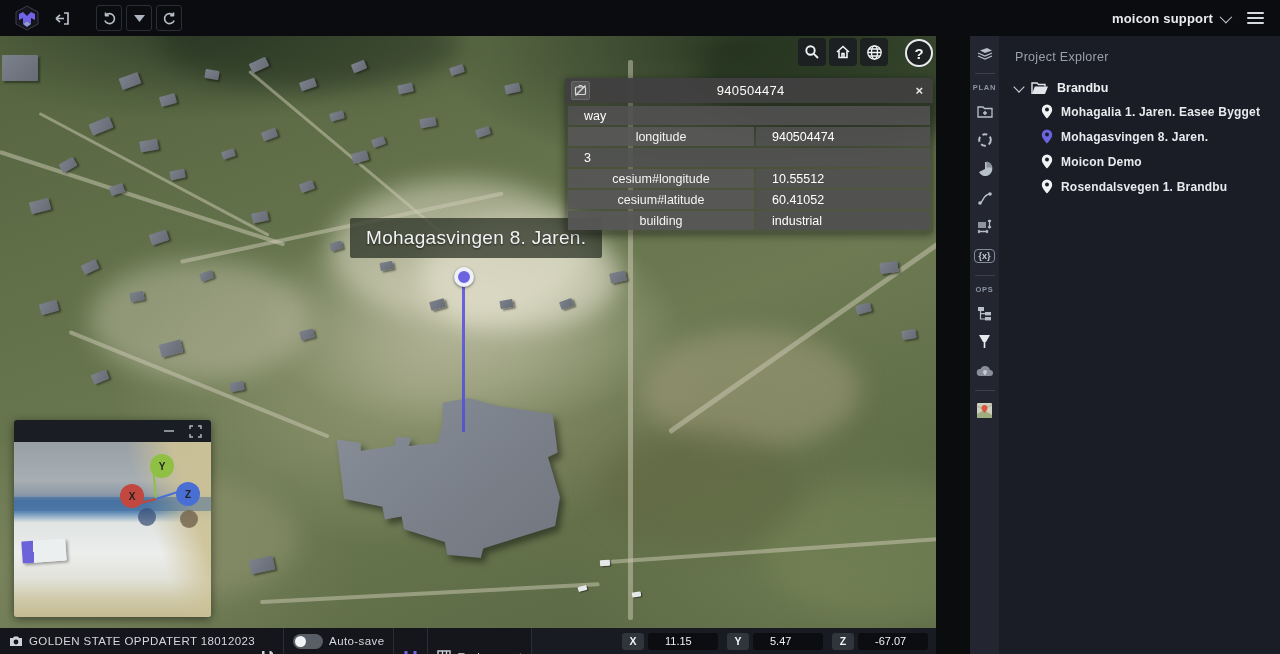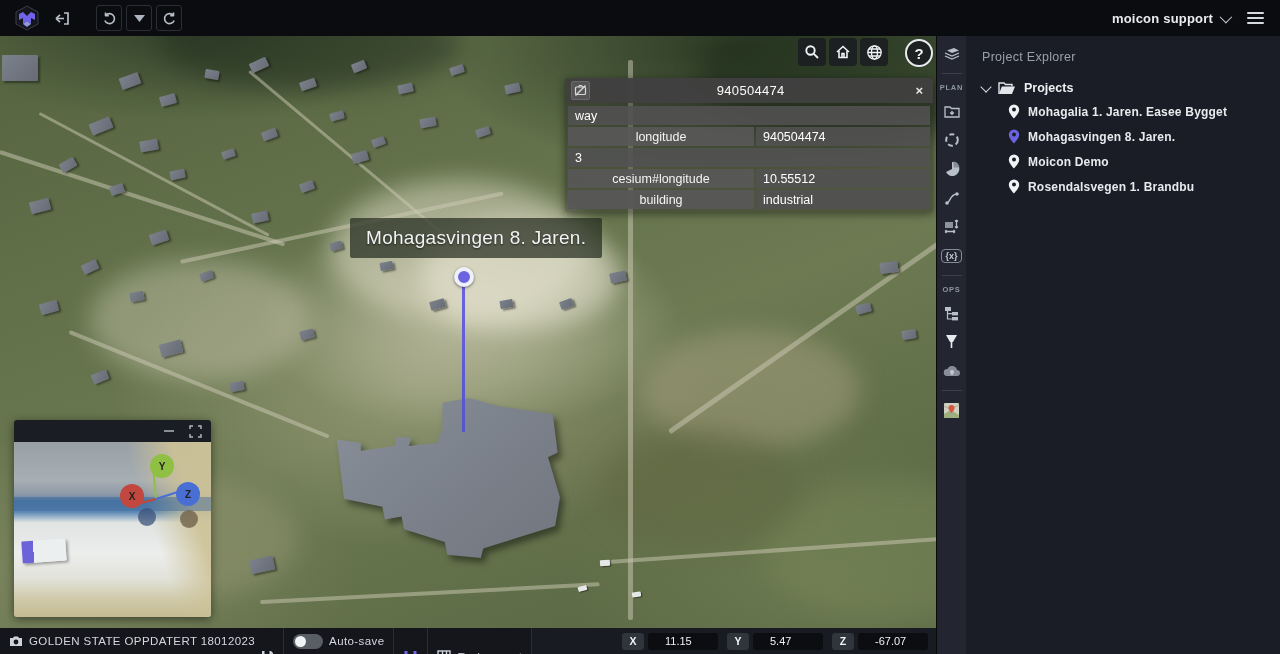--- a/index.html
+++ b/index.html
@@ -77,21 +77,21 @@
     border-radius:2px; color:#d9d9d9; display:flex; align-items:center; justify-content:center;
     cursor:pointer; padding:0; }
   .props-title { flex:1; text-align:center; color:#fbfbfb; font-size:13px; letter-spacing:.3px; }
   .props-close { background:none; border:none; color:#e8e8e8; font-size:13px; font-weight:700;
     cursor:pointer; padding:0 4px; line-height:1; }
   .props-body { padding:3px; display:flex; flex-direction:column; gap:2px; }
   .prop-row { display:flex; gap:2px; height:19px; }
   .prop-key { flex:0 0 186px; background:rgba(88,88,88,.92); color:#f4f4f4; font-size:12.5px;
     display:flex; align-items:center; justify-content:center; }
   .prop-val { flex:1; background:rgba(82,82,82,.88); color:#ffffff; font-size:12.5px;
-    display:flex; align-items:center; padding-left:7px; }
+    display:flex; align-items:center; padding-left:16px; }
 
   
   .preview { position:absolute; left:14px; top:384px; width:197px; height:197px;
     border-radius:3px; overflow:hidden; box-shadow:0 2px 10px rgba(0,0,0,.5); }
   .preview-bar { height:22px; background:#1a1d24; display:flex; align-items:center;
     justify-content:flex-end; gap:10px; padding:0 8px; }
   .pv-btn { background:none; border:none; color:#aeb4bf; cursor:pointer; width:16px; height:16px;
     display:flex; align-items:center; justify-content:center; padding:0; }
   .preview-scene { position:relative; height:175px;
     background:
@@ -124,21 +124,21 @@
   .sb-spacer { flex:1; height:100%; background:#181b21; }
   .coords { display:flex; align-items:center; gap:9px; height:100%; padding:0 8px; background:#181b21; }
   .coord { display:flex; align-items:center; gap:4px; }
   .coord-axis { width:22px; height:17px; background:#30343b; color:#f2f3f5; font-size:10.5px;
     font-weight:700; border-radius:3px; display:flex; align-items:center; justify-content:center; }
   .coord-val { width:70px; height:17px; background:#0c0d10; color:#eef0f3; font-size:11px;
     border-radius:3px; border:none; display:flex; align-items:center; padding-left:17px; }
 
   
   .toolstrip { width:30px; background:#232631; border-left:1px solid #0a0b0d; display:flex;
-    flex-direction:column; align-items:center; padding-top:8px; gap:9px; flex:0 0 30px; }
+    flex-direction:column; align-items:center; padding-top:8px; gap:9px; flex:0 0 30px;margin-left:33px; }
   .ts-btn { width:22px; height:20px; background:none; border:none; color:#b9bfca; cursor:pointer;
     display:flex; align-items:center; justify-content:center; padding:0; }
   .ts-label { color:#8d94a2; font-size:7.5px; font-weight:700; letter-spacing:.8px; }
   .ts-div { width:20px; height:1px; background:#3c404b; }
   .ts-var { font-size:9px; font-weight:700; color:#c3c9d3; border:1px solid #848b97;
     border-radius:4px; padding:1px 3px; }
 
   
   .explorer { flex:1; background:#1a1d25; padding:14px 0 0 16px; }
   .explorer-title { color:#99a0ac; font-size:12.5px; letter-spacing:.3px; }
@@ -331,20 +331,24 @@
 
   <div class="prop-row">
     <div class="prop-val">3</div>
   </div>
 
   <div class="prop-row">
     <div class="prop-key">cesium#longitude</div>
     <div class="prop-val">10.55512</div>
   </div>
 
+  <div class="prop-row">
+    <div class="prop-key">cesium#latitude</div>
+    <div class="prop-val">60.41052</div>
+  </div>
 
   <div class="prop-row">
     <div class="prop-key">building</div>
     <div class="prop-val">industrial</div>
   </div>
 
 </div>
       </div>
 
       <div class="preview">
@@ -507,21 +511,21 @@
     </div>
 
     <div class="explorer">
       <div class="explorer-title">Project Explorer</div>
       <div class="tree-root">
         <span class="tree-chev"></span>
         <svg width="18" height="14" viewBox="0 0 18 14" fill="none" stroke="#e2e5ea" stroke-width="1.4">
           <path d="M1 13 V2 H6 L7.5 3.5 H14 V5.5"></path>
             <path d="M1 13 L3.8 5.5 H17 L14 13 Z" fill="#e2e5ea" stroke="none"></path>
         </svg>
-        <span class="tree-root-label">Projects</span>
+        <span class="tree-root-label">Brandbu</span>
       </div>
       <div class="tree-items" id="tree-items">
   <div class="tree-item">
     <svg class="pin-glyph" width="12" height="15" viewBox="0 0 12 15">
       <path d="M6 0.5 a5.2 5.2 0 0 1 5.2 5.2 c0 3.6-5.2 8.8-5.2 8.8 S0.8 9.3 0.8 5.7 A5.2 5.2 0 0 1 6 0.5" fill="#f0f2f5"></path>
       <circle cx="6" cy="5.6" r="2" fill="#1a1d25"></circle>
     </svg>
     <span class="tree-item-label">Mohagalia 1. Jaren. Easee Bygget</span>
   </div>
 

